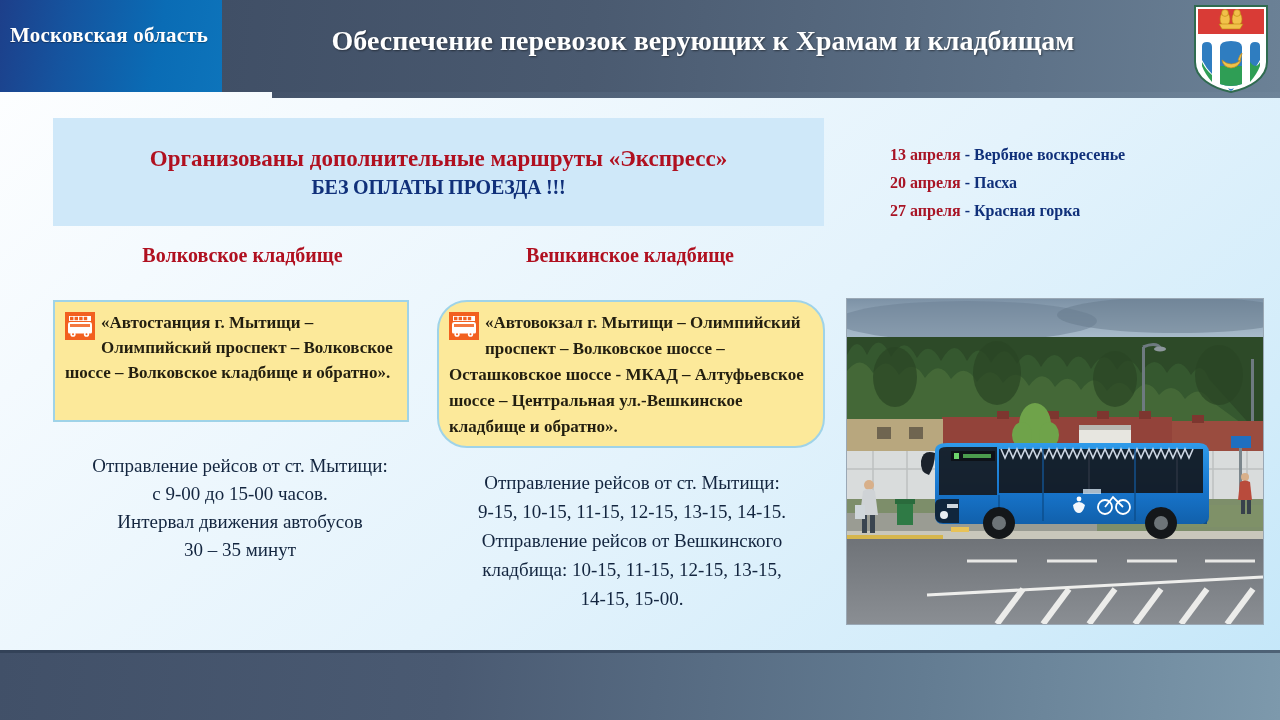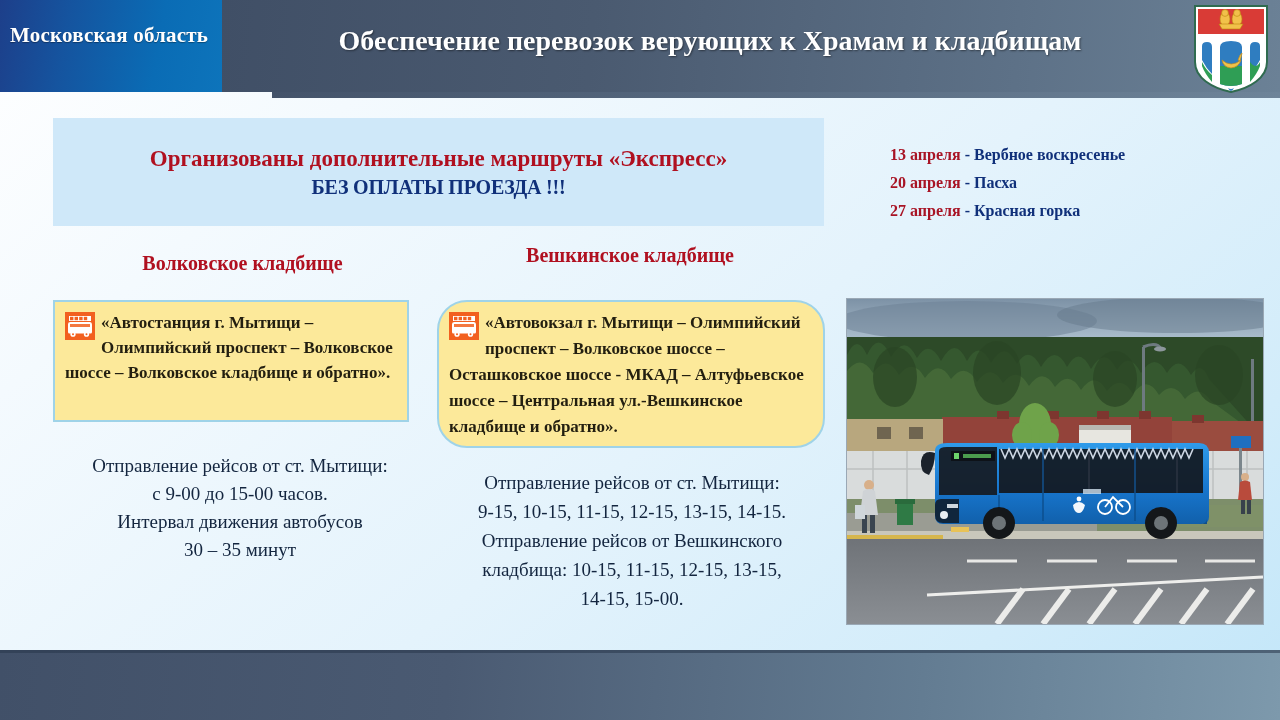--- a/index.html
+++ b/index.html
@@ -51,21 +51,21 @@
     width: 205px;
     color: #ffffff;
     font-size: 21px;
     font-weight: bold;
     line-height: 26px;
     letter-spacing: .2px;
     text-shadow: 0 1px 1px rgba(0,0,0,.35);
   }
   .slide-title {
     position: absolute;
-    left: 240px; top: 24px;
+    left: 233px; top: 24px;
     width: 940px;
     text-align: center;
     color: #ffffff;
     font-size: 28px;
     font-weight: bold;
     line-height: 34px;
     text-shadow: 1px 1px 2px rgba(0,0,0,.45);
   }
 
   
@@ -120,21 +120,21 @@
 
   
   .cem-title {
     position: absolute;
     color: #b01020;
     font-size: 20px;
     font-weight: bold;
     line-height: 26px;
     text-align: center;
   }
-  #cem-left  { left: 55px;  top: 250px; width: 375px; }
+  #cem-left  { left: 55px;  top: 242px; width: 375px; }
   #cem-right { left: 435px; top: 242px; width: 390px; }
 
   
   .route-box {
     position: absolute;
     background: #fce99a;
     border: 2px solid #9fd3e8;
     box-sizing: border-box;
     padding: 8px 10px 10px 10px;
   }

